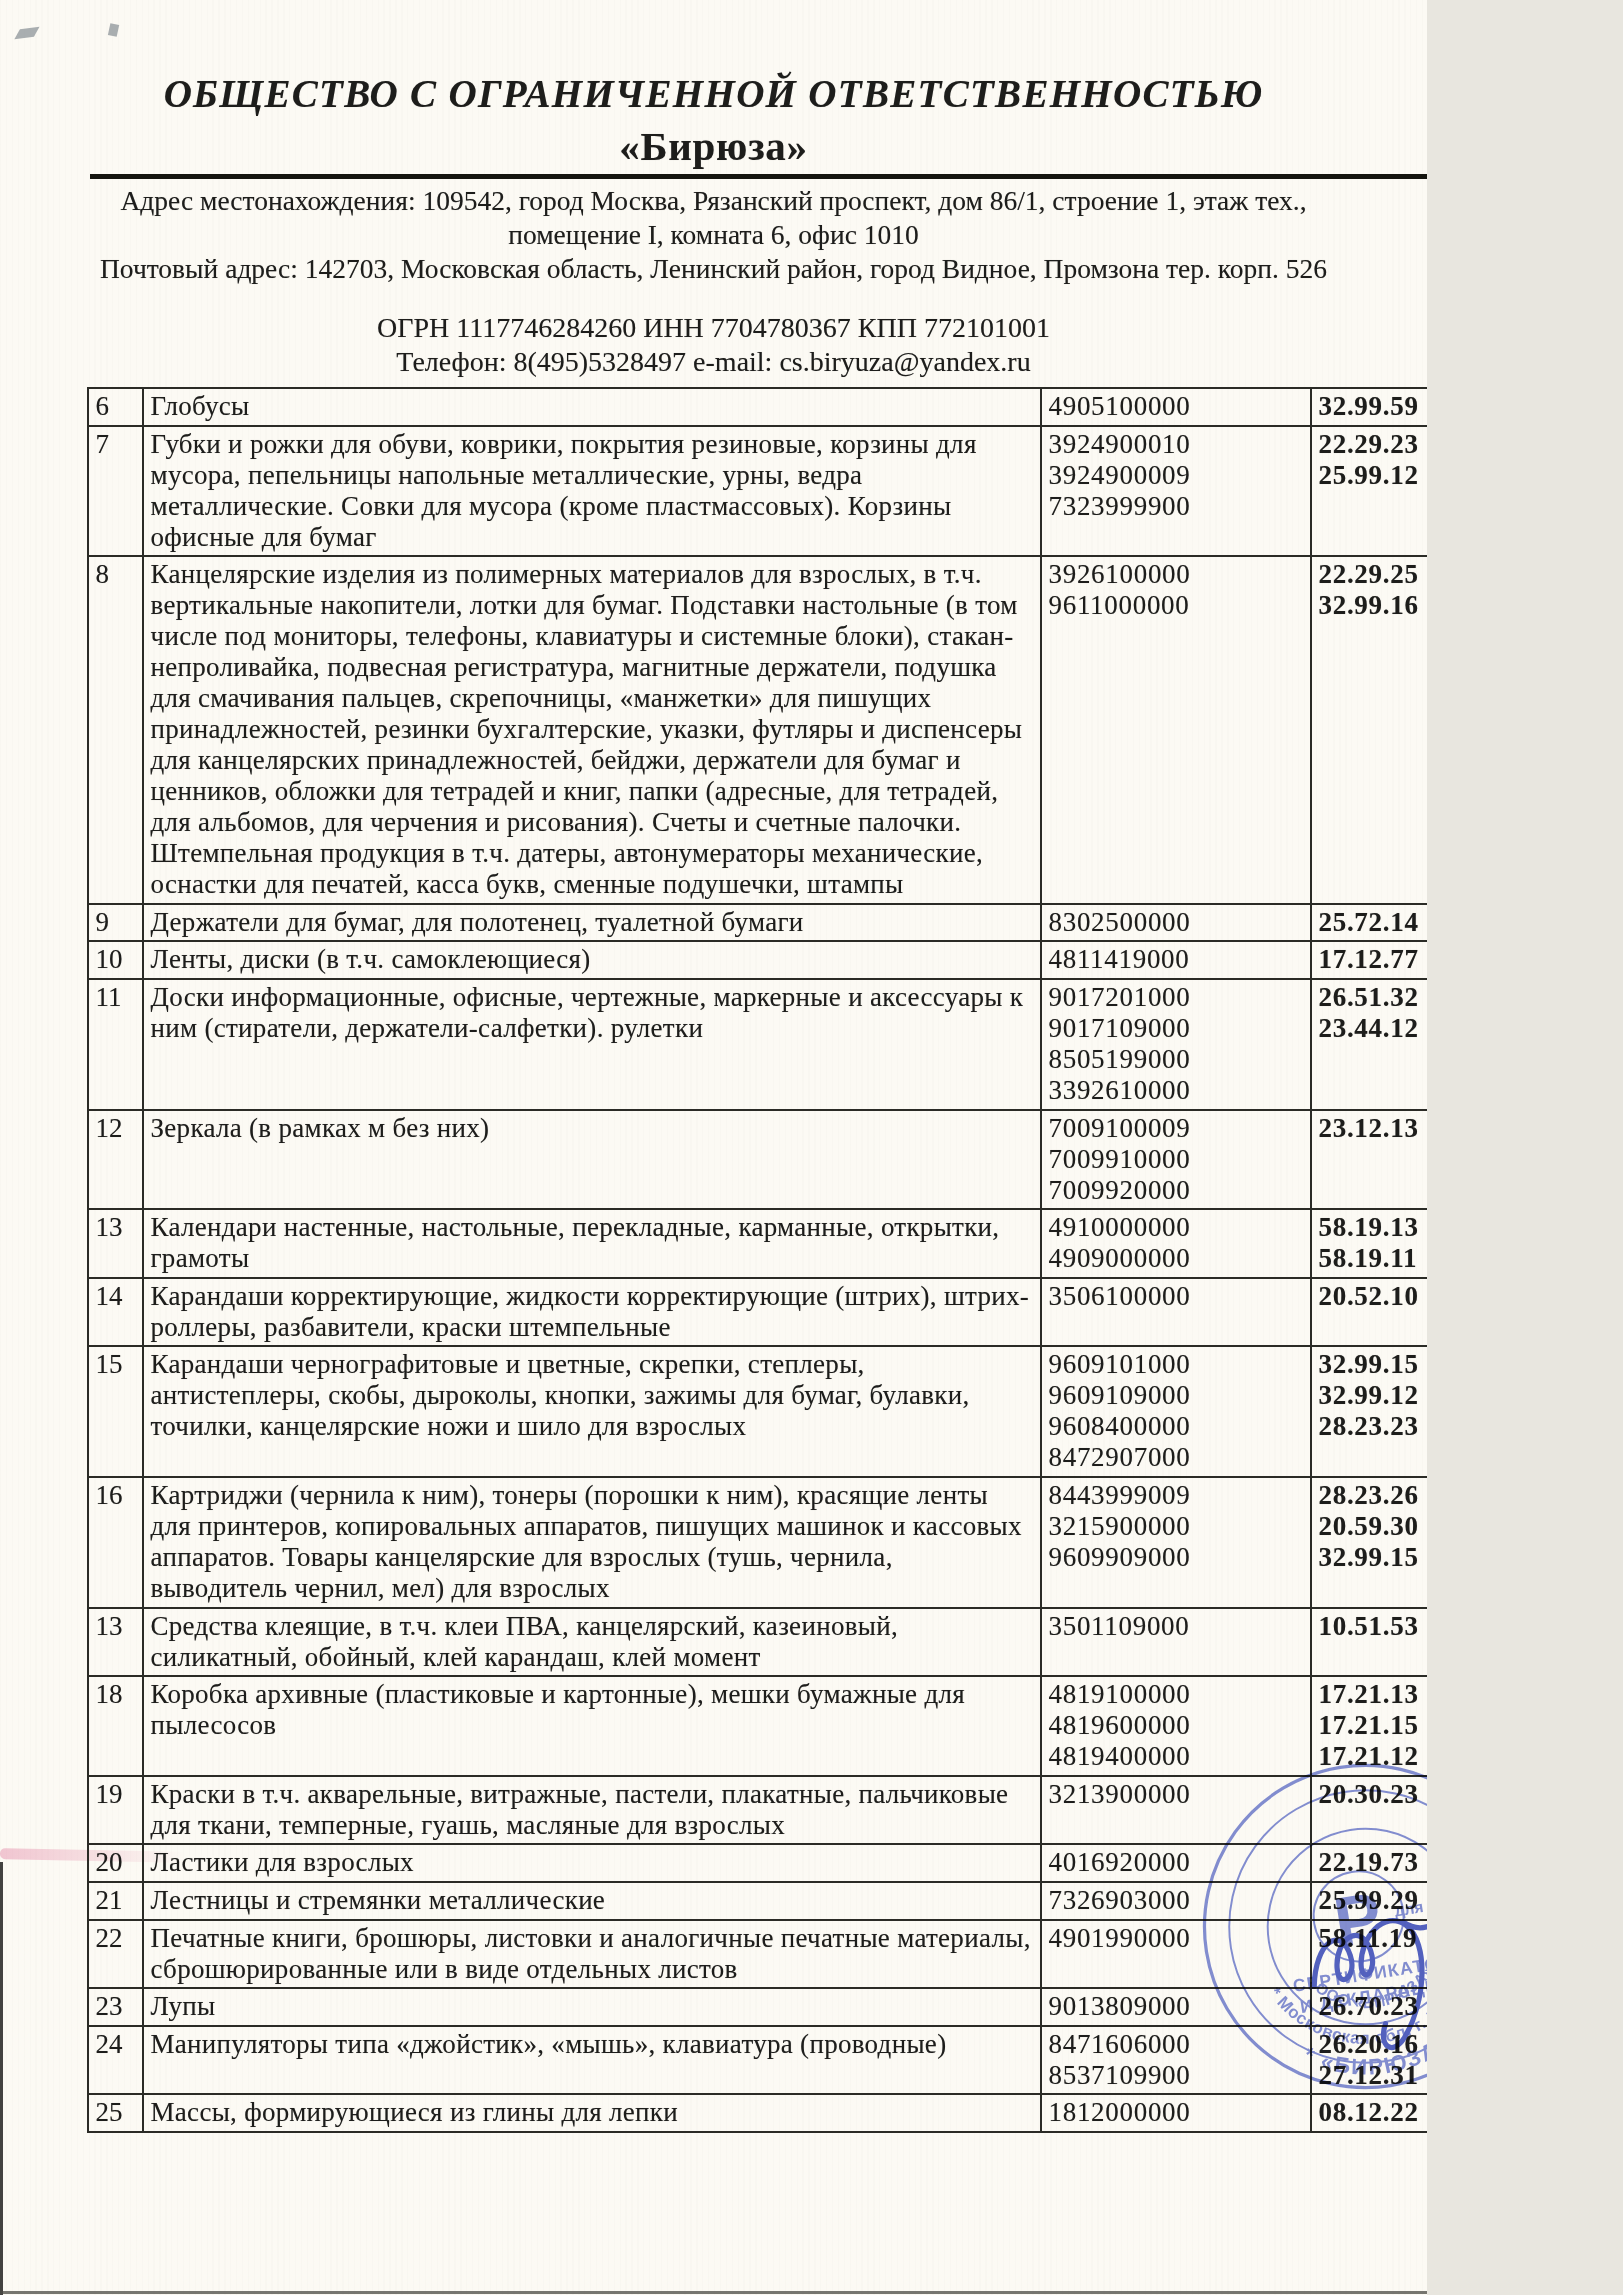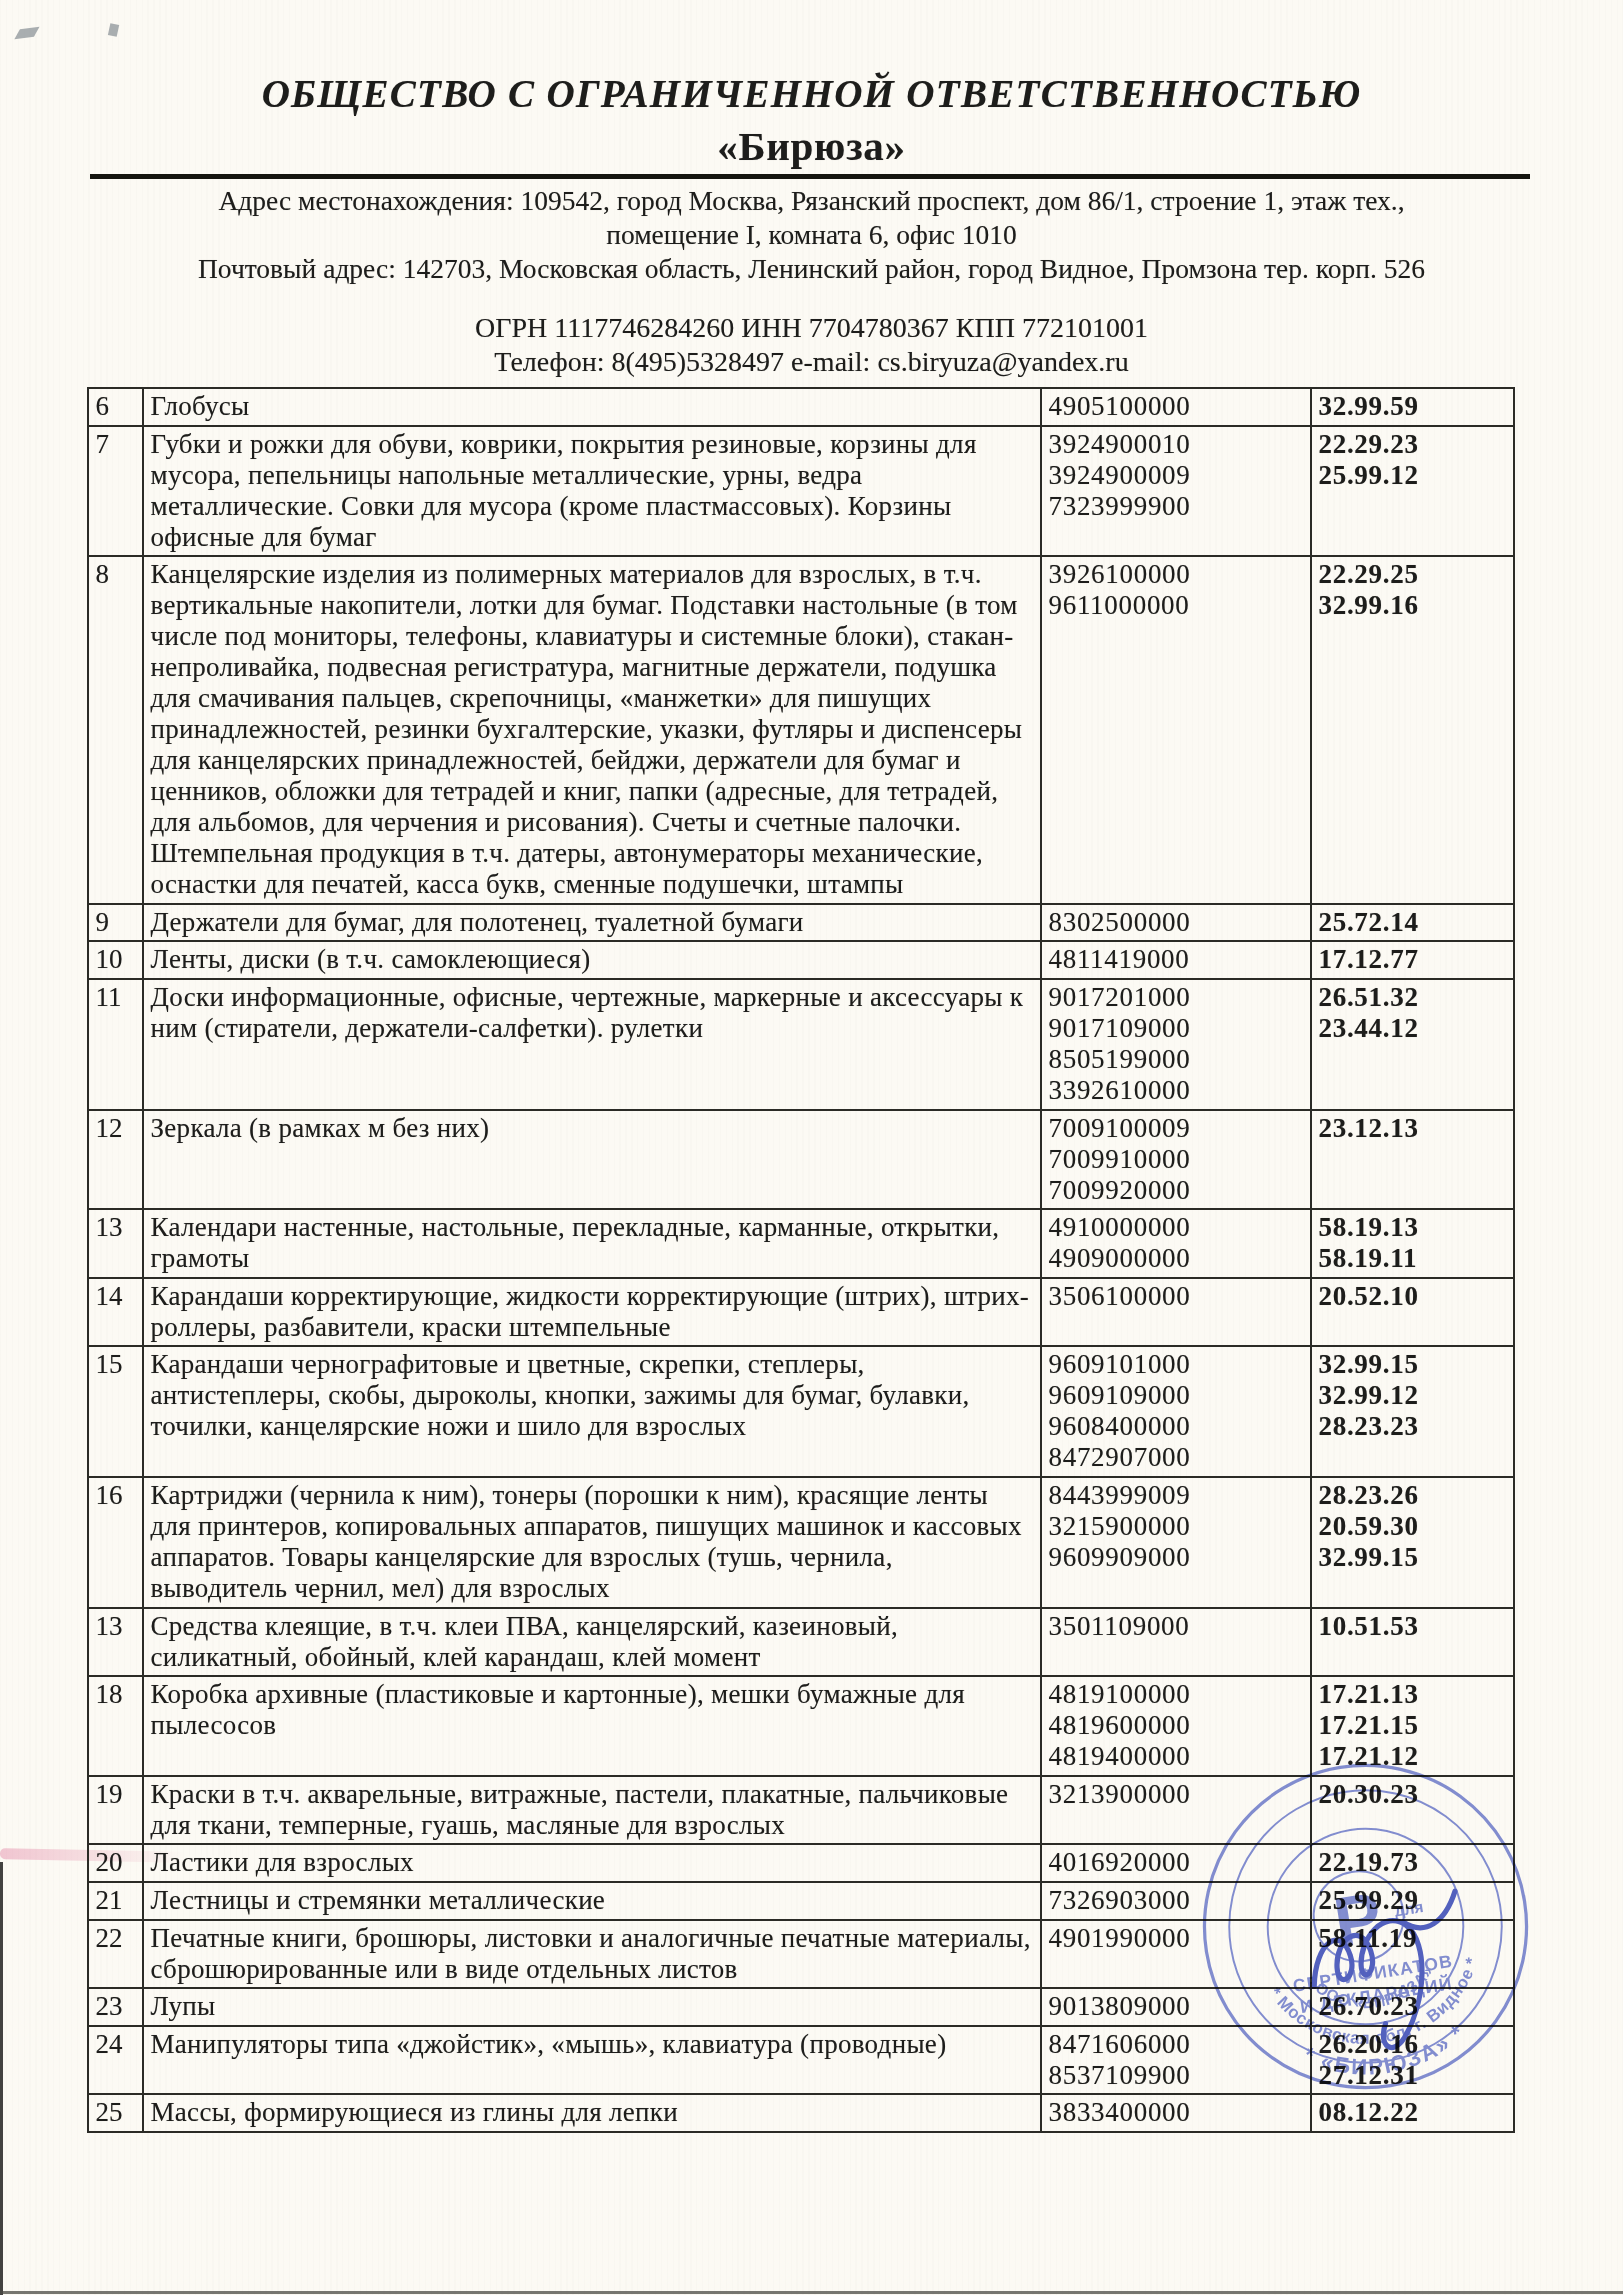--- a/index.html
+++ b/index.html
@@ -6,21 +6,21 @@
     --ink:#1d1d1b;
     --border:#2b2b26;
     --stamp_ink:#7381d4;
     --signature_ink:#3c4dc0;
     --paper:#fcfaf4;
   }
   *{margin:0;padding:0;box-sizing:border-box;}
   html,body{background:#e8e6df;}
   .page{
     position:relative;
-    width:1623px;height:2295px;
+    width:1427px;height:2295px;
     background:var(--paper);
     background-image:repeating-linear-gradient(90deg, rgba(60,60,50,0.015) 0 1.3px, transparent 1.3px 5.9px);
     font-family:"Liberation Serif","DejaVu Serif",serif;
     color:var(--ink);
     overflow:hidden;
   }
   .scan-text{ text-shadow:0 0 0.7px rgba(20,20,20,.35); }
 
   
   .hline{position:absolute;left:0;width:100%;text-align:center;white-space:nowrap;}
@@ -334,21 +334,21 @@
       <td class="c-okpd">
             <div>26.20.16</div>
             <div>27.12.31</div>
           </td>
     </tr>
 
     <tr>
       <td class="c-num">25</td>
       <td class="c-desc">Массы, формирующиеся из глины для лепки</td>
       <td class="c-codes">
-            <div>3833400000</div>
+            <div>1812000000</div>
           </td>
       <td class="c-okpd">
             <div>08.12.22</div>
           </td>
     </tr>
   </tbody>
   </table>
 
   <div class="stamp">
     <svg viewBox="0 0 520 520">

